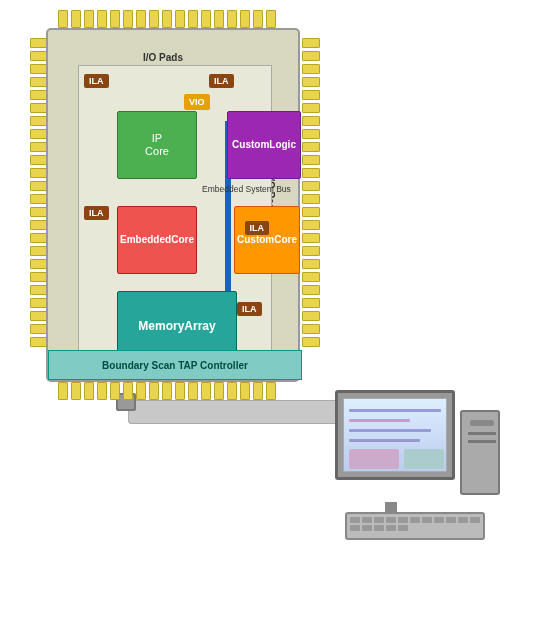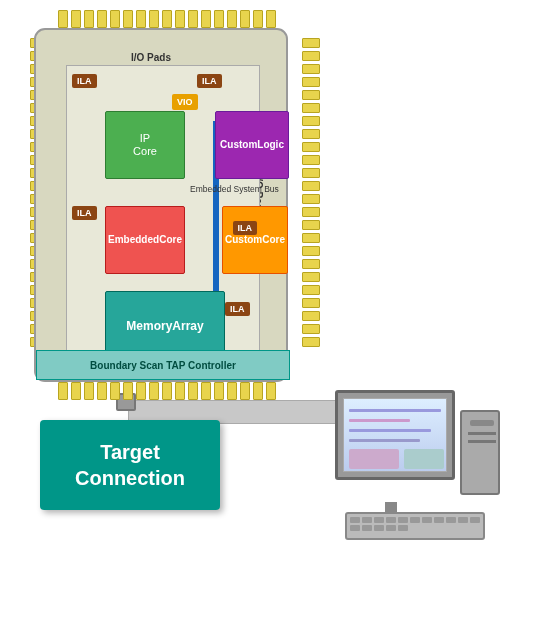--- a/index.html
+++ b/index.html
@@ -78,26 +78,26 @@
       height: 334px;
       display: flex;
       flex-direction: column;
       gap: 3px;
     }
 
     
     .chip-body {
       position: absolute;
       top: 18px;
-      left: 4px;
+      left: 16px;
       width: 254px;
       height: 354px;
       background: #d8d8c0;
       border: 2px solid #999;
-      border-radius: 11px;
+      border-radius: 5px;
     }
 
     
     .io-label-top {
       position: absolute;
       top: 22px;
       left: 95px;
       font-size: 10px;
       color: #333;
       font-weight: bold;
@@ -610,26 +610,20 @@
 
       </div>
 
       <div class="boundary-scan">
         <span class="boundary-text">Boundary Scan TAP Controller</span>
       </div>
 
     </div>
   </div>
 
-  <div class="target-box">
-    <div>
-      <div class="target-text">Target</div>
-      <div class="target-text">Connection</div>
-    </div>
-  </div>
 
   <div class="computer">
 
     <div class="monitor-body">
       <div class="monitor-screen">
         <div class="screen-content">
           <div class="screen-line" style="top:10px; background:#9999dd;"></div>
           <div class="screen-line" style="top:20px; background:#cc99cc; width:60%;"></div>
           <div class="screen-line" style="top:30px; background:#9999dd; width:80%;"></div>
           <div class="screen-line" style="top:40px; background:#9999cc; width:70%;"></div>

